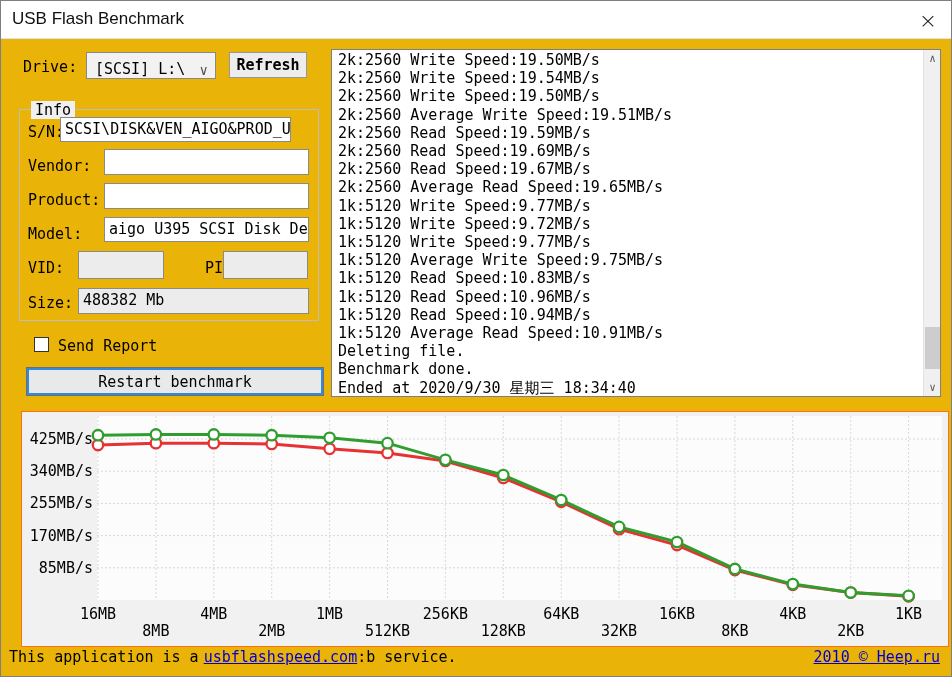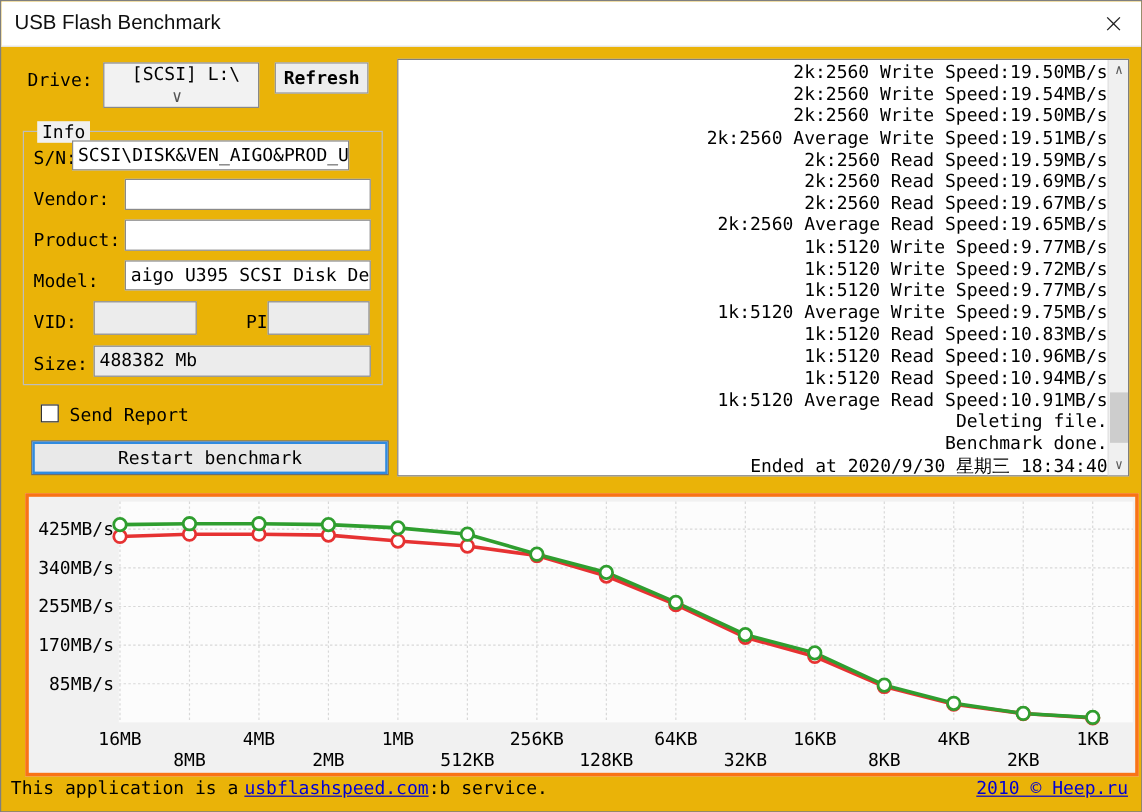--- a/index.html
+++ b/index.html
@@ -19,23 +19,23 @@
     font-size:17px; color:#101010;
   }
   .close-btn {
     position:absolute; right:0; top:0; width:46px; height:38px;
     display:flex; align-items:center; justify-content:center;
     font-family:"DejaVu Sans",sans-serif; font-size:22px; font-weight:200;
     color:#222; cursor:pointer;
   }
   .lbl { position:absolute; font-size:15px; color:#000; white-space:pre; }
   .combo {
-    position:absolute; left:85px; top:51px; width:130px; height:38px;
+    position:absolute; left:85px; top:51px; width:130px; height:27px;
     background:#f2f2f2; border:1px solid #898989;
-    display:flex; align-items:center; font-size:15px;flex-direction:column;
+    display:flex; align-items:flex-end; font-size:15px;
   }
   .combo .combo-text { padding-left:8px; flex:1; white-space:pre; overflow:hidden; }
   .combo .chev { padding-right:7px; color:#555; font-size:14px; }
   .btn {
     position:absolute; background:#ededed; border:1px solid #979797;
     font-size:15px; color:#000; text-align:center; cursor:pointer;
     display:flex; align-items:center; justify-content:center;
   }
   .refresh-btn { left:228px; top:51px; width:78px; height:26px;font-weight:bold; }
   .groupbox {
@@ -63,40 +63,40 @@
     font-size:15px; display:flex; align-items:center; justify-content:center;
     cursor:pointer;
   }
   .log-panel {
     position:absolute; left:330px; top:48px; width:610px; height:348px;
     background:#ffffff; border:1px solid #7f7f7f;
   }
   .log-text {
     position:absolute; left:0; top:0; right:17px; bottom:0;
     padding:1px 0 0 6px; font-size:15px; line-height:18.2px;
-    white-space:pre; overflow:hidden; color:#000;text-align:right;
+    white-space:pre; overflow:hidden; color:#000;
   }
   .scrollbar {
     position:absolute; right:0; top:0; bottom:0; width:17px;
     background:#f0f0f0; border-left:1px solid #e2e2e2;
   }
   .sb-btn {
     position:absolute; left:0; width:17px; height:17px; color:#5a5a5a;
     font-size:11px; display:flex; align-items:center; justify-content:center;
     cursor:pointer;
   }
   .sb-up { top:0; }
   .sb-down { bottom:0; }
   .sb-thumb {
     position:absolute; left:1px; top:277px; width:15px; height:42px;
     background:#cdcdcd; cursor:pointer;
   }
   .chart-panel {
     position:absolute; left:20px; top:410px; width:928px; height:236px;
-    background:#f1f1f1; border:3px solid #f97316;
+    background:#f1f1f1; border:1px solid #f97316;
   }
   .footer-left {
     position:absolute; left:8px; top:647px; font-size:15px; white-space:pre;
   }
   .footer-right {
     position:absolute; right:11px; top:647px; font-size:15px; white-space:pre;
   }
   a.link { color:#0000d4; text-decoration:underline; cursor:pointer; }
 </style>
 </head>

